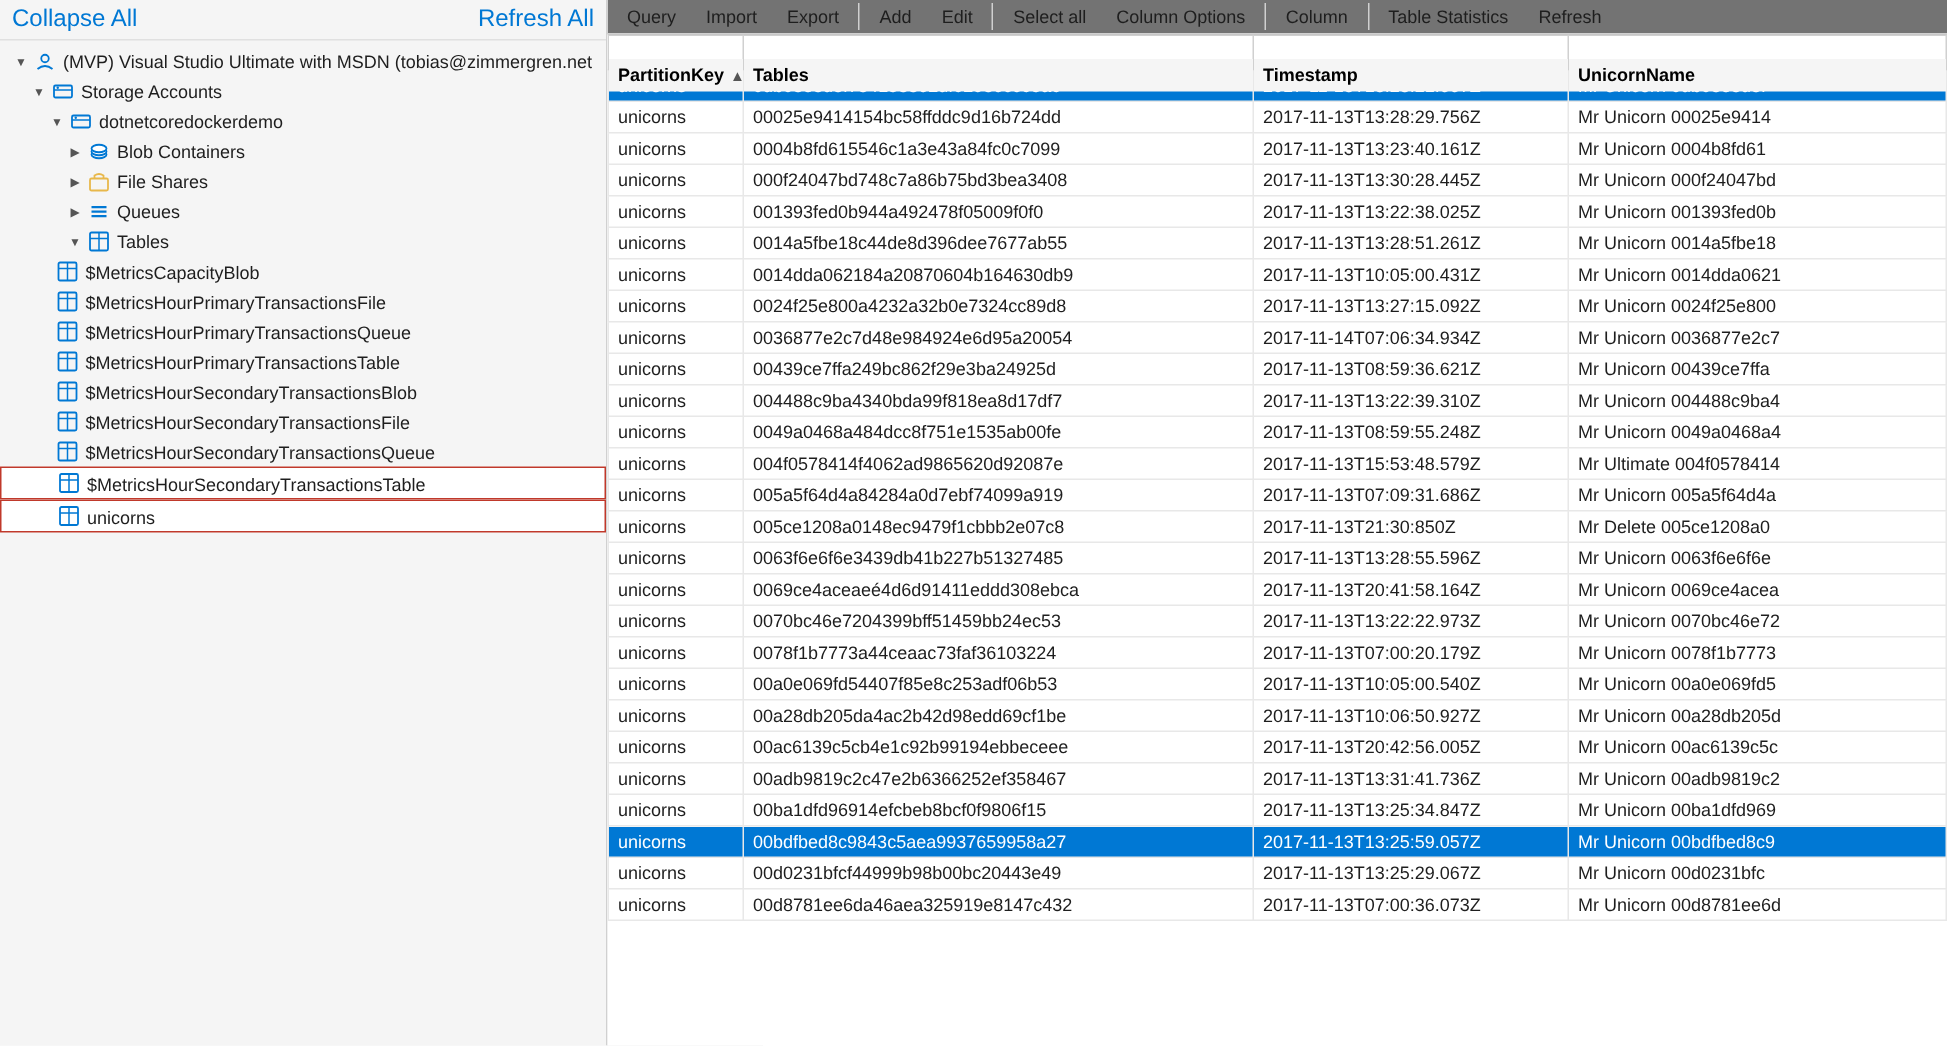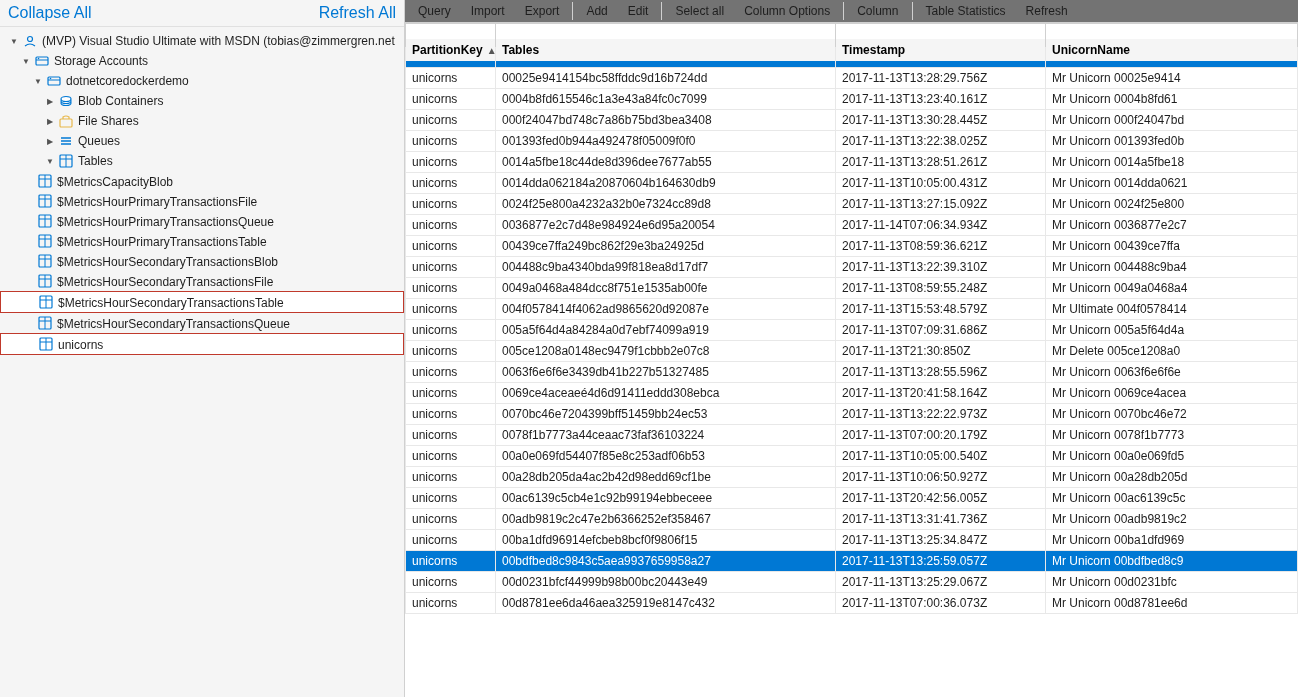--- a/index.html
+++ b/index.html
@@ -305,41 +305,41 @@
         <span class="expand-placeholder"></span>
         <span class="tree-icon">
           <svg width="14" height="14" viewBox="0 0 14 14" fill="none">
       <rect x="1" y="1" width="12" height="12" rx="1" stroke="#0078d4" stroke-width="1.2" fill="none"></rect>
       <line x1="1" y1="5" x2="13" y2="5" stroke="#0078d4" stroke-width="1"></line>
       <line x1="7" y1="1" x2="7" y2="13" stroke="#0078d4" stroke-width="1"></line>
     </svg>
         </span>
         <span class="tree-label">$MetricsHourSecondaryTransactionsFile</span>
       </div>
+      <div class="tree-item tree-indent-5">
+        <span class="expand-placeholder"></span>
+        <span class="tree-icon">
+          <svg width="14" height="14" viewBox="0 0 14 14" fill="none">
+      <rect x="1" y="1" width="12" height="12" rx="1" stroke="#0078d4" stroke-width="1.2" fill="none"></rect>
+      <line x1="1" y1="5" x2="13" y2="5" stroke="#0078d4" stroke-width="1"></line>
+      <line x1="7" y1="1" x2="7" y2="13" stroke="#0078d4" stroke-width="1"></line>
+    </svg>
+        </span>
+        <span class="tree-label">$MetricsHourSecondaryTransactionsQueue</span>
+      </div>
       <div class="tree-item tree-indent-5 selected">
         <span class="expand-placeholder"></span>
         <span class="tree-icon">
           <svg width="14" height="14" viewBox="0 0 14 14" fill="none">
       <rect x="1" y="1" width="12" height="12" rx="1" stroke="#0078d4" stroke-width="1.2" fill="none"></rect>
       <line x1="1" y1="5" x2="13" y2="5" stroke="#0078d4" stroke-width="1"></line>
       <line x1="7" y1="1" x2="7" y2="13" stroke="#0078d4" stroke-width="1"></line>
     </svg>
         </span>
         <span class="tree-label">$MetricsHourSecondaryTransactionsTable</span>
-      </div>
-      <div class="tree-item tree-indent-5">
-        <span class="expand-placeholder"></span>
-        <span class="tree-icon">
-          <svg width="14" height="14" viewBox="0 0 14 14" fill="none">
-      <rect x="1" y="1" width="12" height="12" rx="1" stroke="#0078d4" stroke-width="1.2" fill="none"></rect>
-      <line x1="1" y1="5" x2="13" y2="5" stroke="#0078d4" stroke-width="1"></line>
-      <line x1="7" y1="1" x2="7" y2="13" stroke="#0078d4" stroke-width="1"></line>
-    </svg>
-        </span>
-        <span class="tree-label">$MetricsHourSecondaryTransactionsQueue</span>
       </div>
       <div class="tree-item tree-indent-5 highlighted">
         <span class="expand-placeholder"></span>
         <span class="tree-icon">
           <svg width="14" height="14" viewBox="0 0 14 14" fill="none">
       <rect x="1" y="1" width="12" height="12" rx="1" stroke="#0078d4" stroke-width="1.2" fill="none"></rect>
       <line x1="1" y1="5" x2="13" y2="5" stroke="#0078d4" stroke-width="1"></line>
       <line x1="7" y1="1" x2="7" y2="13" stroke="#0078d4" stroke-width="1"></line>
     </svg>
         </span>

